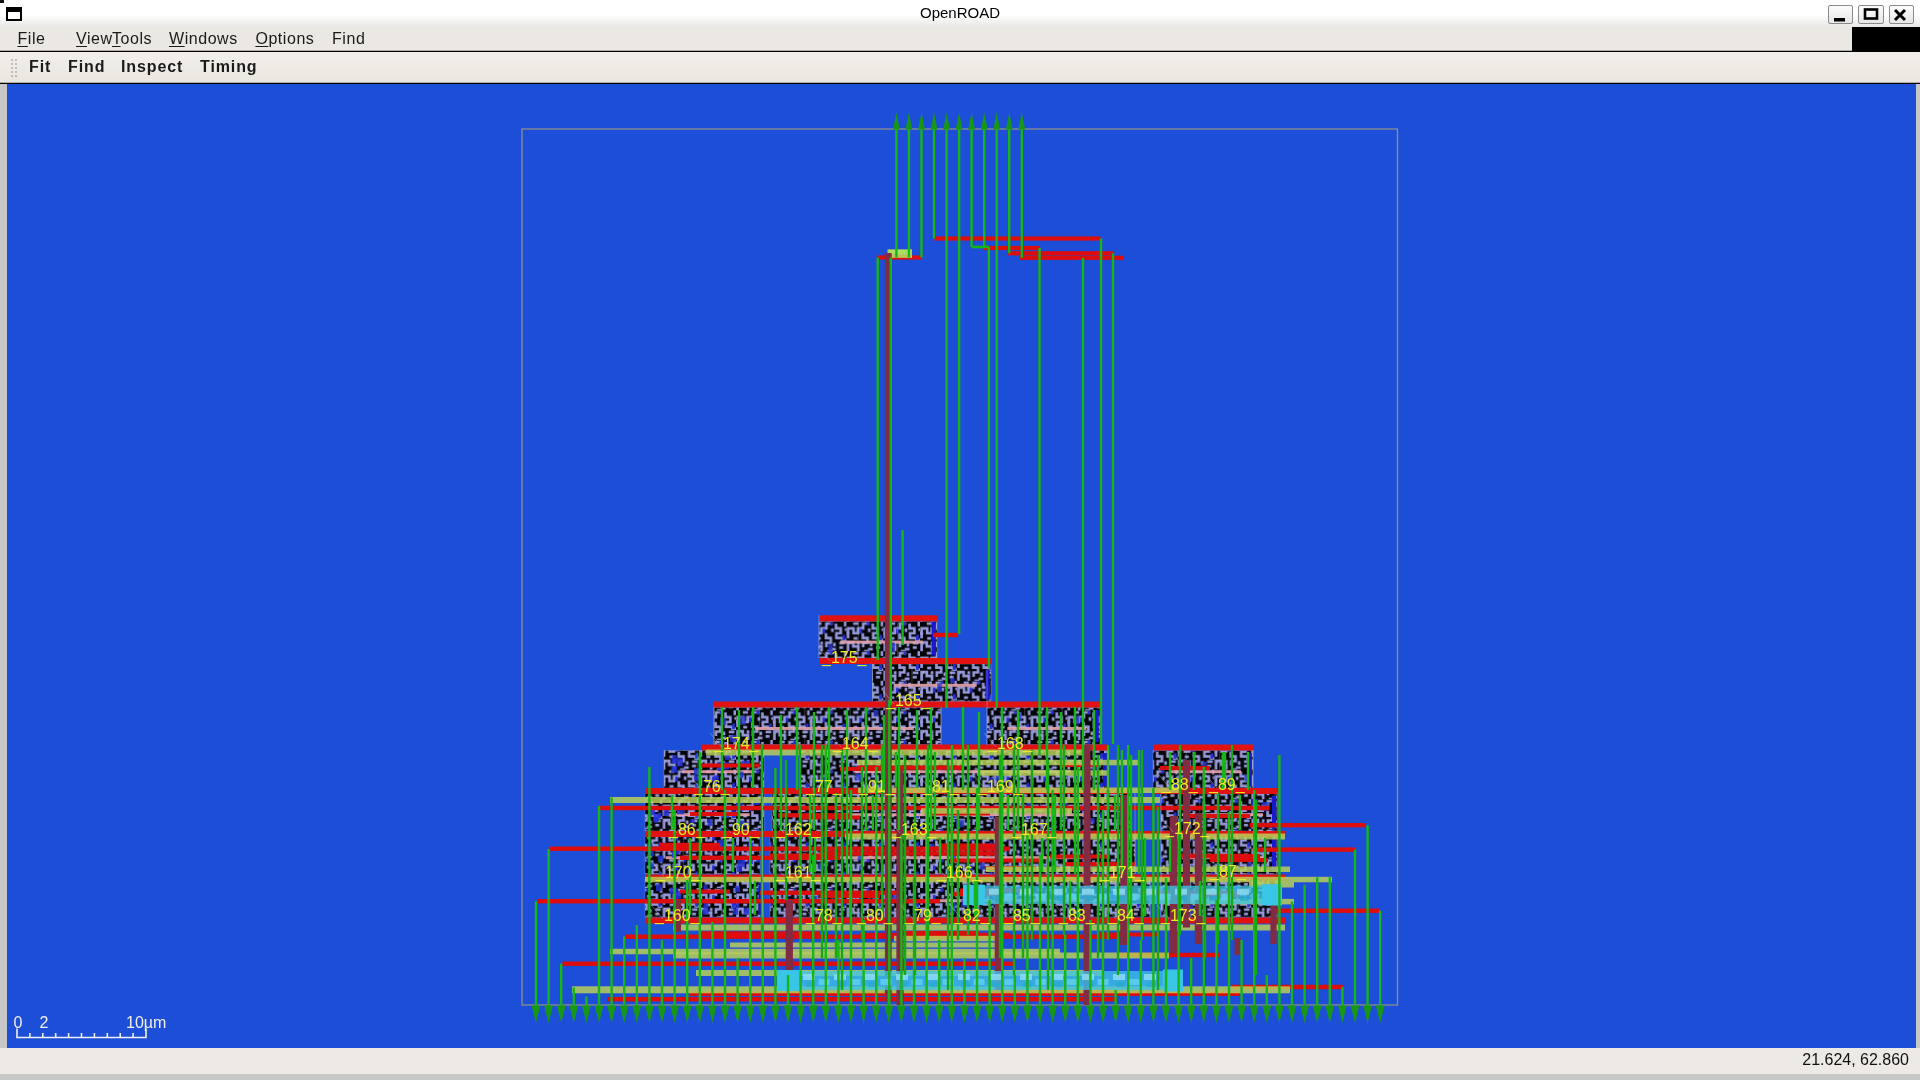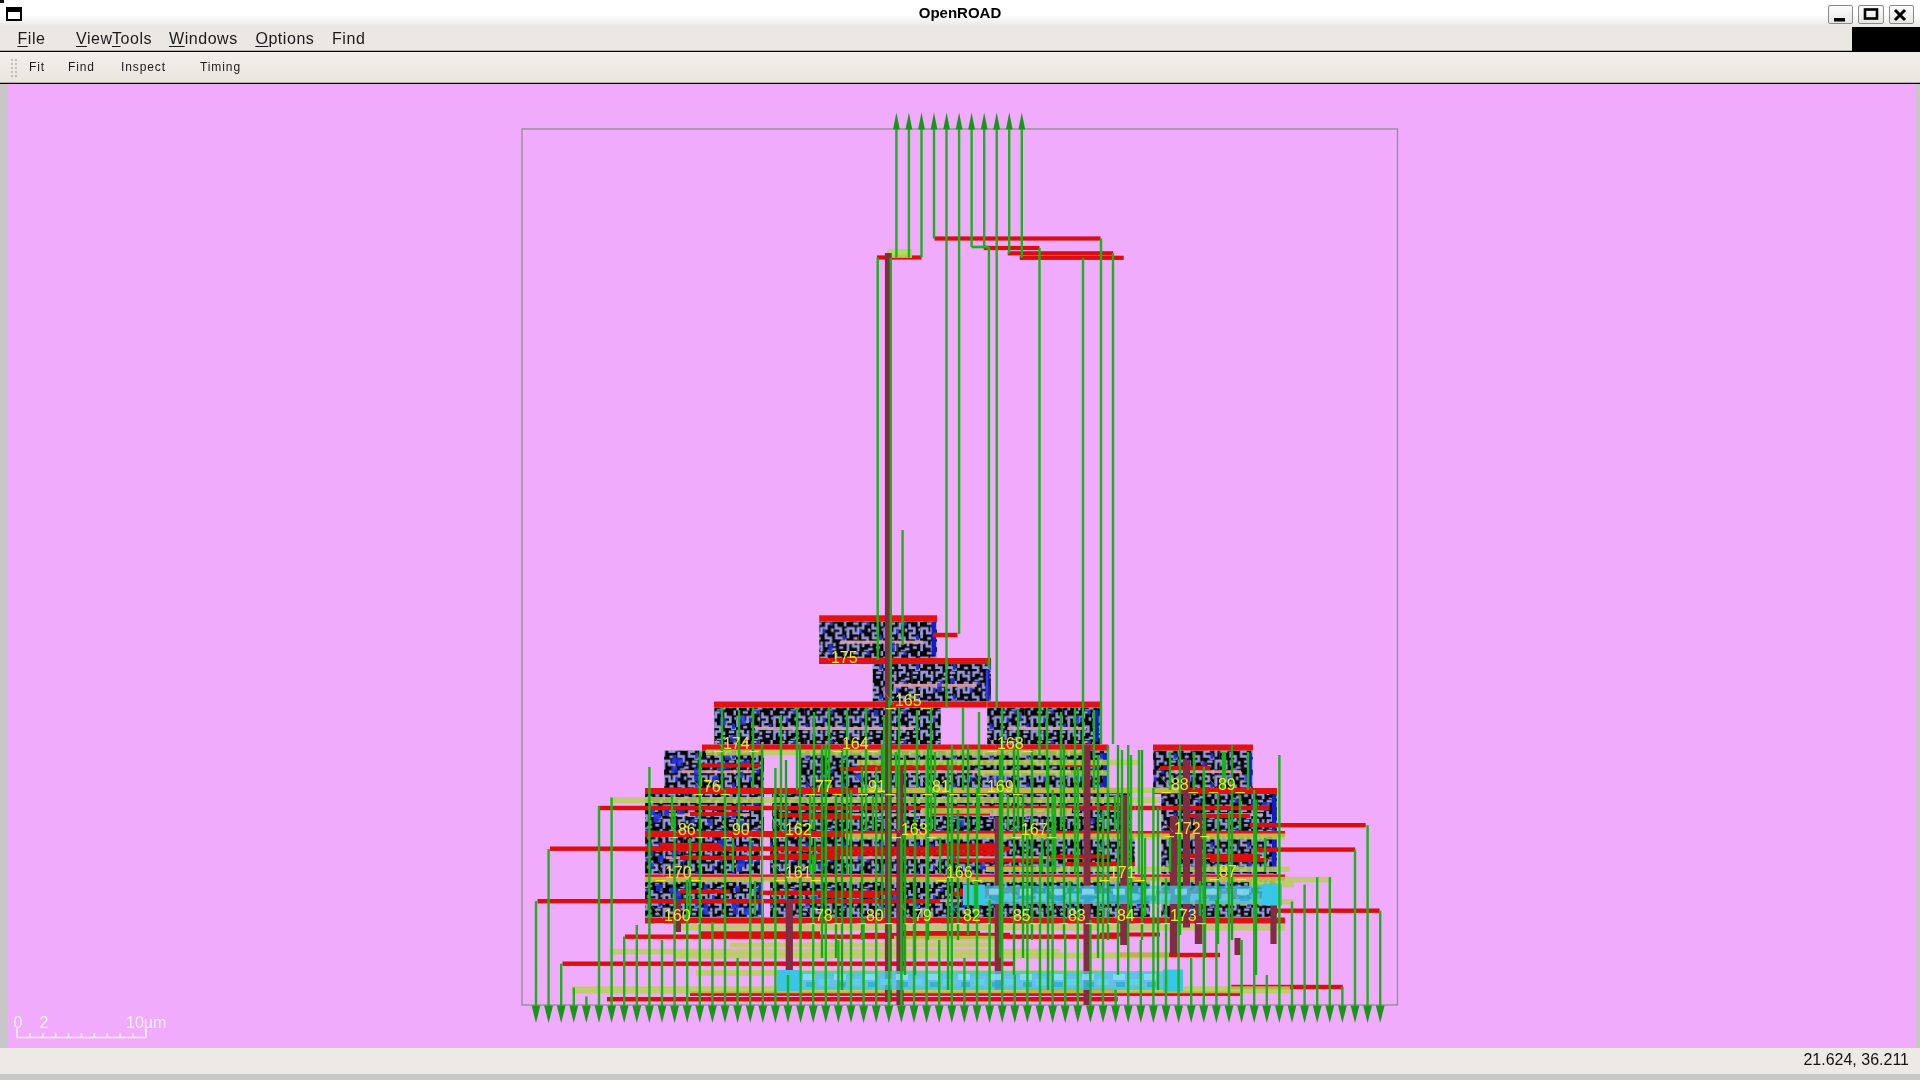--- a/index.html
+++ b/index.html
@@ -3,31 +3,31 @@
 * { margin:0; padding:0; box-sizing:border-box; }
 html,body { width:1920px; height:1080px; overflow:hidden; background:#000;
   font-family:"Liberation Sans", sans-serif; }
 .titlebar { position:absolute; left:0; top:0; width:1920px; height:27px;
   background:linear-gradient(180deg,#ffffff 0%,#ffffff 55%,#edecea 90%,#e9e7e4 100%); }
 .corner { position:absolute; left:0; top:0; width:4px; height:3px; background:#111; }
 .wicon { position:absolute; left:6px; top:7px; width:16px; height:14px;
   border:2px solid #000; background:#fff; }
 .wicon::before { content:""; position:absolute; left:0; top:0; width:12px; height:3px; background:#000; }
 .title { position:absolute; left:0; top:0; width:1920px; text-align:center;
-  font-size:15px; font-weight:bold; color:#000; line-height:25px; }
+  font-size:15px; font-weight:normal; color:#000; line-height:25px; }
 .wbtn { position:absolute; top:5px; width:25.5px; height:19px; border:1px solid #8a8a8a;
   border-radius:2px; background:linear-gradient(180deg,#fdfdfd,#e6e6e6); }
 .menubar { position:absolute; left:0; top:27px; width:1852px; height:24px;
   background:#ebe8e3; border-bottom:1px solid #b2aea7; }
 .menubar span { position:absolute; top:0; font-size:16px; letter-spacing:0.55px; color:#1a1a1a; line-height:23px; }
 .toolbar { position:absolute; left:0; top:52px; width:1920px; height:31px;
   background:linear-gradient(180deg,#f2efeb,#eae7e1); border-bottom:1px solid #b2aea7; }
-.toolbar span { position:absolute; top:0; font-size:12px; letter-spacing:0.9px; color:#1a1a1a; line-height:30px; }
+.toolbar span { position:absolute; top:0; font-size:16px; letter-spacing:0.9px; color:#1a1a1a; line-height:30px;font-weight:bold; }
 u { text-decoration:underline; text-underline-offset:2px; }
-.canvas { position:absolute; left:0; top:84px; width:1920px; height:964px; background:#f0abfc; }
+.canvas { position:absolute; left:0; top:84px; width:1920px; height:964px; background:#1d4ed8; }
 .stripL { position:absolute; left:0; top:84px; width:7px; height:964px; background:#c7c7c7; }
 .stripR { position:absolute; left:1916px; top:84px; width:4px; height:964px; background:#c7c7c7; }
 .status { position:absolute; left:0; top:1048px; width:1920px; height:26px; background:#edeae6; }
 .status span { position:absolute; right:11px; top:3px; font-size:16px; color:#111; }
 .bstrip { position:absolute; left:0; top:1074px; width:1920px; height:6px; background:#c7c7c7; }
 </style></head>
 <body>
 <div class="canvas">
 <svg width="1920" height="964" viewBox="0 84 1920 964">
 <rect x="522" y="129" width="875.5" height="876" fill="none" stroke="#8f8f8f" stroke-width="1.3"></rect>
@@ -803,15 +803,15 @@
    <circle cx="2" cy="18" r="1.1"></circle>
         <circle cx="6" cy="18" r="1.1"></circle>
   </g>
  </svg>
  <span style="left:29px">Fit</span>
  <span style="left:68px">Find</span>
  <span style="left:121px">Inspect</span>
  <span style="left:200px">Timing</span>
 </div>
 <div class="status">
-    <span>21.624, 36.211</span>
+    <span>21.624, 62.860</span>
   </div>
 <div class="bstrip"></div>
 
 </body></html>

